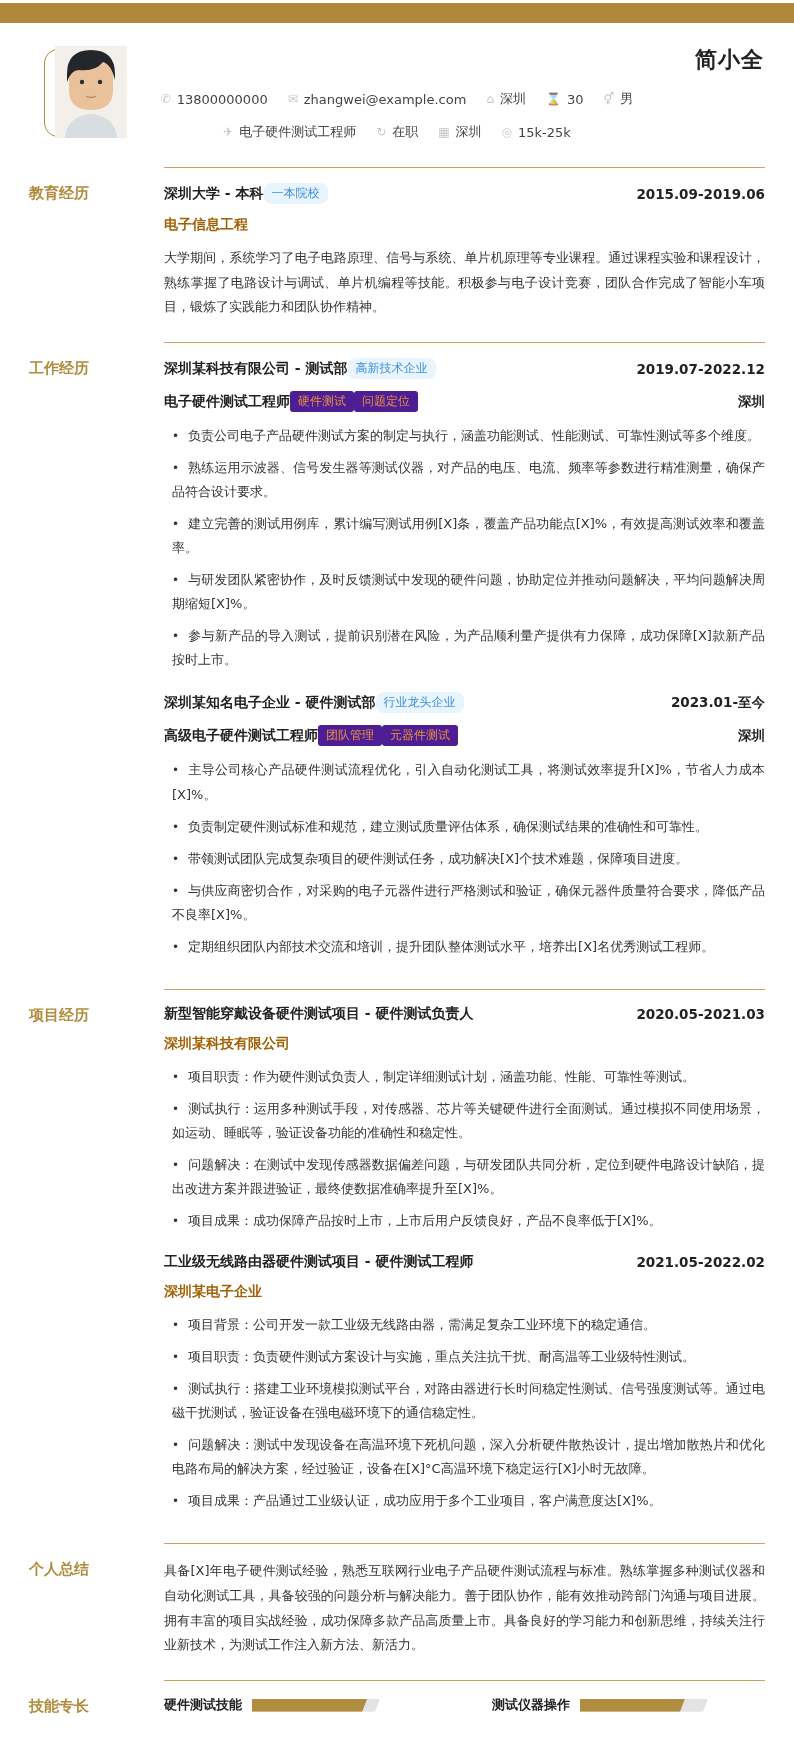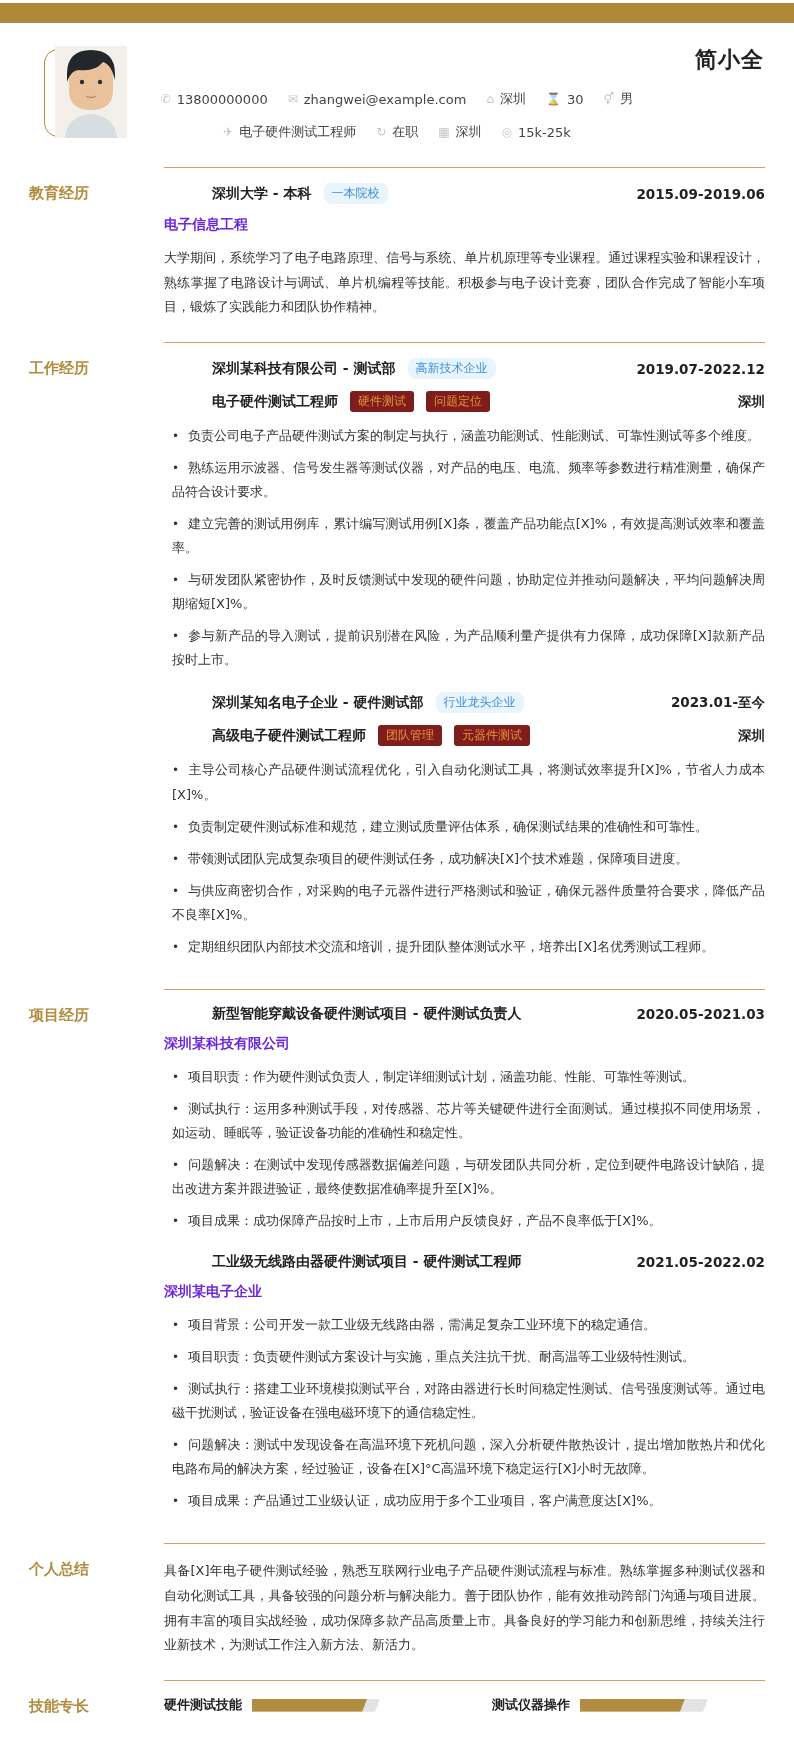--- a/index.html
+++ b/index.html
@@ -20,30 +20,30 @@
   .ci { display:inline-flex; align-items:center; gap:6px; white-space:nowrap; }
   .ic { color:#c6c6c6; font-size:12px; line-height:1; }
 
   
   .section { display:flex; padding:0 29px 0 29px; }
   .sec-title { width:135px; flex-shrink:0; color:#b08c3e; font-weight:700; font-size:15px; padding-top:17px; }
   .sec-body { flex:1; border-top:1px solid #c9a45c; padding:15px 0 22px; min-width:0; }
 
   .entry { margin-bottom:6px; }
   .entry + .entry { margin-top:20px; }
-  .entry-head { display:flex; align-items:center; gap:12px; margin-bottom:12px;margin-left:48px; }
+  .entry-head { display:flex; align-items:center; margin-bottom:12px; }
   .entry-head .h { font-size:14px; font-weight:700; color:#222; }
   .date { margin-left:auto; font-size:13.5px; font-weight:700; color:#222; white-space:nowrap; }
   .loc  { margin-left:auto; font-size:13.5px; font-weight:700; color:#222; white-space:nowrap; }
 
   .badge { font-size:12px; border-radius:3px; padding:2px 8px; white-space:nowrap; }
   .badge.blue   { color:#3d8fd9; background:#e8f4fe;border-radius:8px; }
-  .badge.orange { color:#e8923a; background:#7f1d1d; }
-
-  .subhead { font-size:14px; font-weight:700; color:#6d28d9; margin-bottom:12px; }
+  .badge.orange { color:#e8923a; background:#4c1d95; }
+
+  .subhead { font-size:14px; font-weight:700; color:#a16207; margin-bottom:12px; }
   .para { font-size:13px; line-height:1.9; color:#333; text-align:justify; }
 
   ul.bullets { list-style:none;margin-left:8px; }
   ul.bullets li { font-size:13px; line-height:1.85; color:#333; margin-bottom:8px; text-align:justify; }
   ul.bullets li::before { content:"•"; color:#333; margin-right:9px; font-size:12px; }
 
   
   .skills-grid { display:grid; grid-template-columns:1fr 1fr; column-gap:55px; row-gap:24px; }
   .skill { display:flex; align-items:center; }
   .skill-label { font-size:13px; font-weight:700; color:#222; margin-right:10px; white-space:nowrap; }

